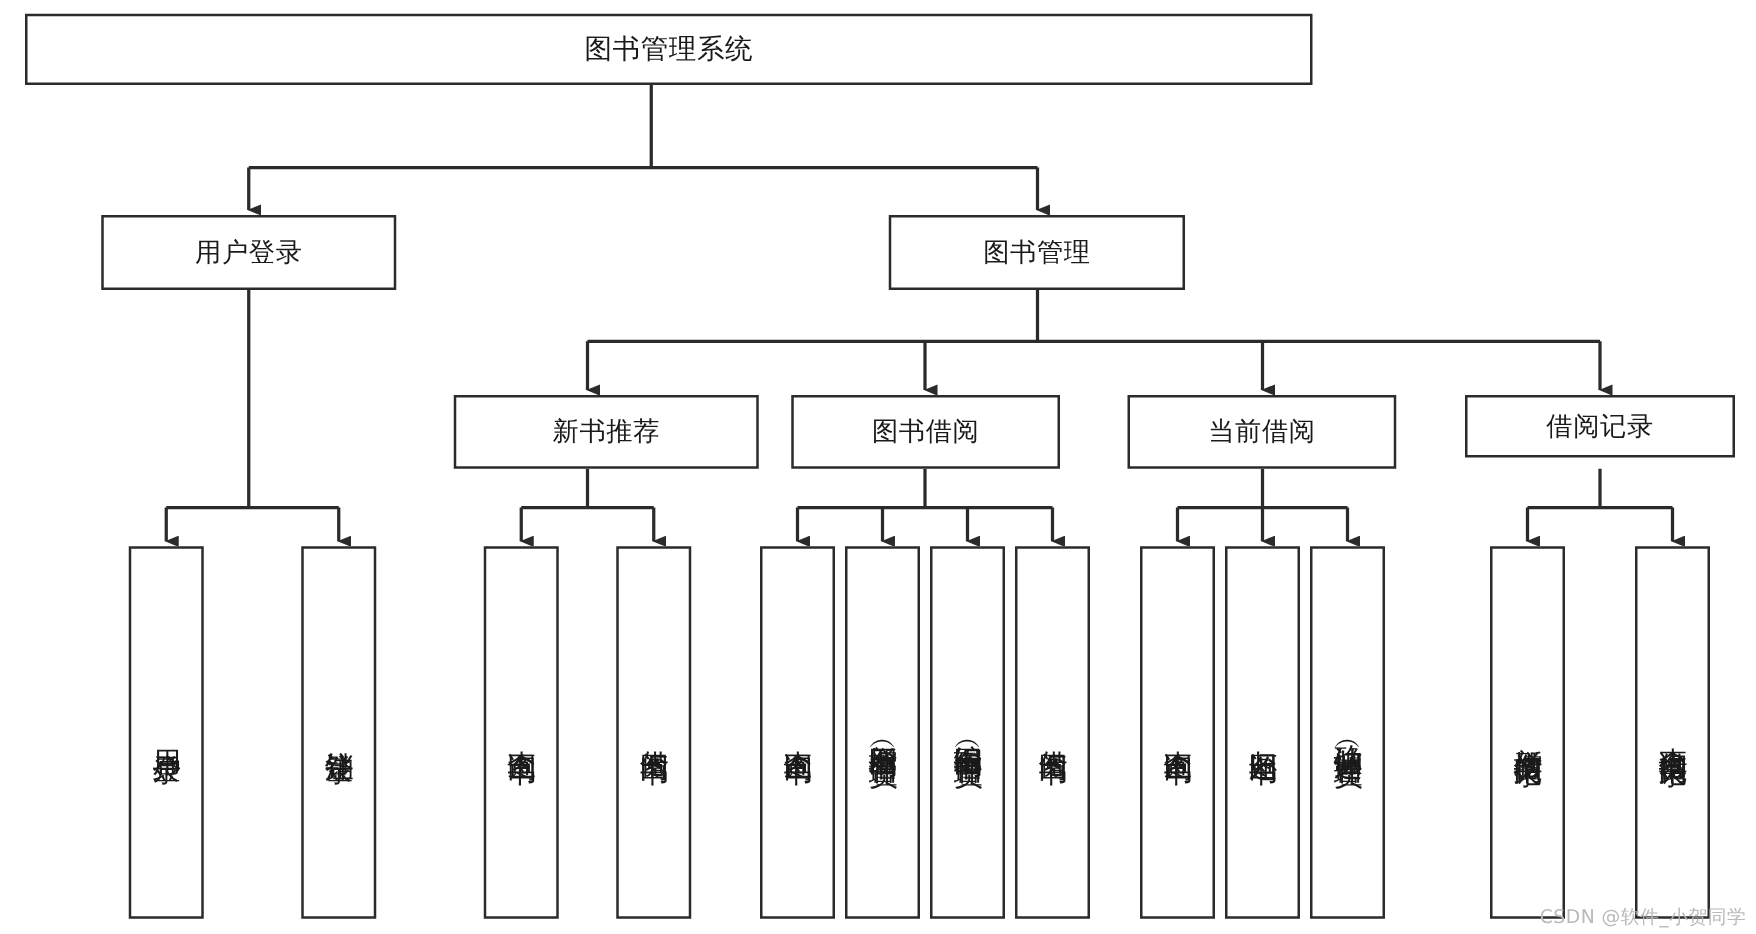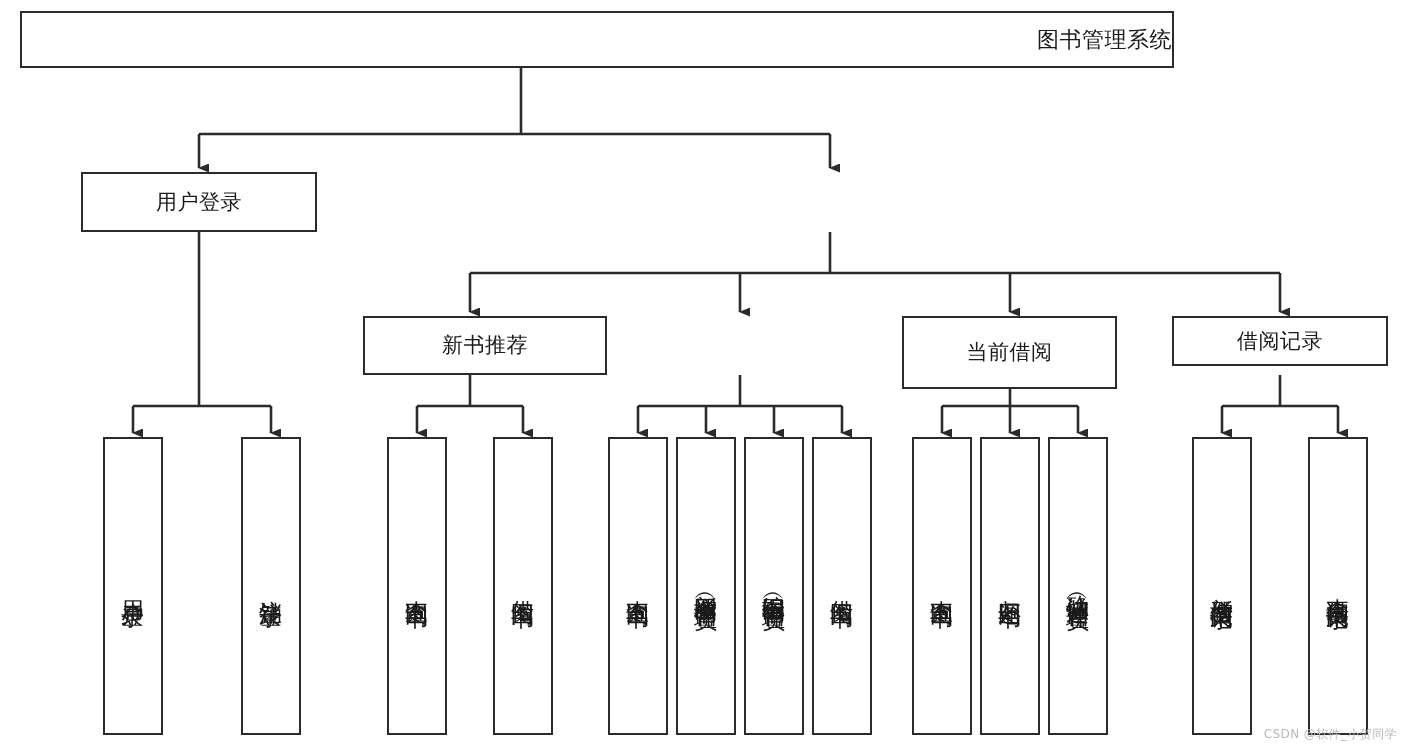--- a/index.html
+++ b/index.html
@@ -62,21 +62,21 @@
     font-size: 23px;
     line-height: 1.05;
     letter-spacing: 2px;
     white-space: nowrap;
     max-height: 282px;
   }
   .watermark {
     position: absolute;
     right: 8px;
     bottom: 4px;
-    font-size: 12px;
+    font-size: 15px;
     color: #b9b9b9;
     white-space: nowrap;
     letter-spacing: 0.4px;
   }
 </style>
 </head>
 <body>
 
 <div id="diagram-root">
 
@@ -123,35 +123,41 @@
       <path d="M1010,406 L1010,433" marker-end="url(#arrowhead)"></path>
       <path d="M1078,406 L1078,433" marker-end="url(#arrowhead)"></path>
 
       <path d="M1280,375 L1280,406"></path>
       <path d="M1222,406 L1338,406"></path>
       <path d="M1222,406 L1222,433" marker-end="url(#arrowhead)"></path>
       <path d="M1338,406 L1338,433" marker-end="url(#arrowhead)"></path>
     </g>
   </svg>
 
-  <div class="node horizontal root" style="left:20px; top:11px; width:1154px; height:57px;justify-content:flex-end;">
+  <div class="node horizontal root" style="left:20px; top:11px; width:1030px; height:57px;">
     <span class="node-label">图书管理系统</span>
   </div>
 
   <div class="node horizontal" style="left:81px; top:172px; width:236px; height:60px;">
     <span class="node-label">用户登录</span>
   </div>
 
+  <div class="node horizontal" style="left:711px; top:172px; width:237px; height:60px;">
+    <span class="node-label">图书管理</span>
+  </div>
 
   <div class="node horizontal" style="left:363px; top:316px; width:244px; height:59px;">
     <span class="node-label">新书推荐</span>
   </div>
 
-
-  <div class="node horizontal" style="left:902px; top:316px; width:215px; height:73px;">
+  <div class="node horizontal" style="left:633px; top:316px; width:215px; height:59px;">
+    <span class="node-label">图书借阅</span>
+  </div>
+
+  <div class="node horizontal" style="left:902px; top:316px; width:215px; height:59px;">
     <span class="node-label">当前借阅</span>
   </div>
 
   <div class="node horizontal" style="left:1172px; top:316px; width:216px; height:50px;">
     <span class="node-label">借阅记录</span>
   </div>
 
   <div class="node vertical" style="left:103px; top:437px; width:60px; height:298px;">
     <span class="node-label">用户登录</span>
   </div>

